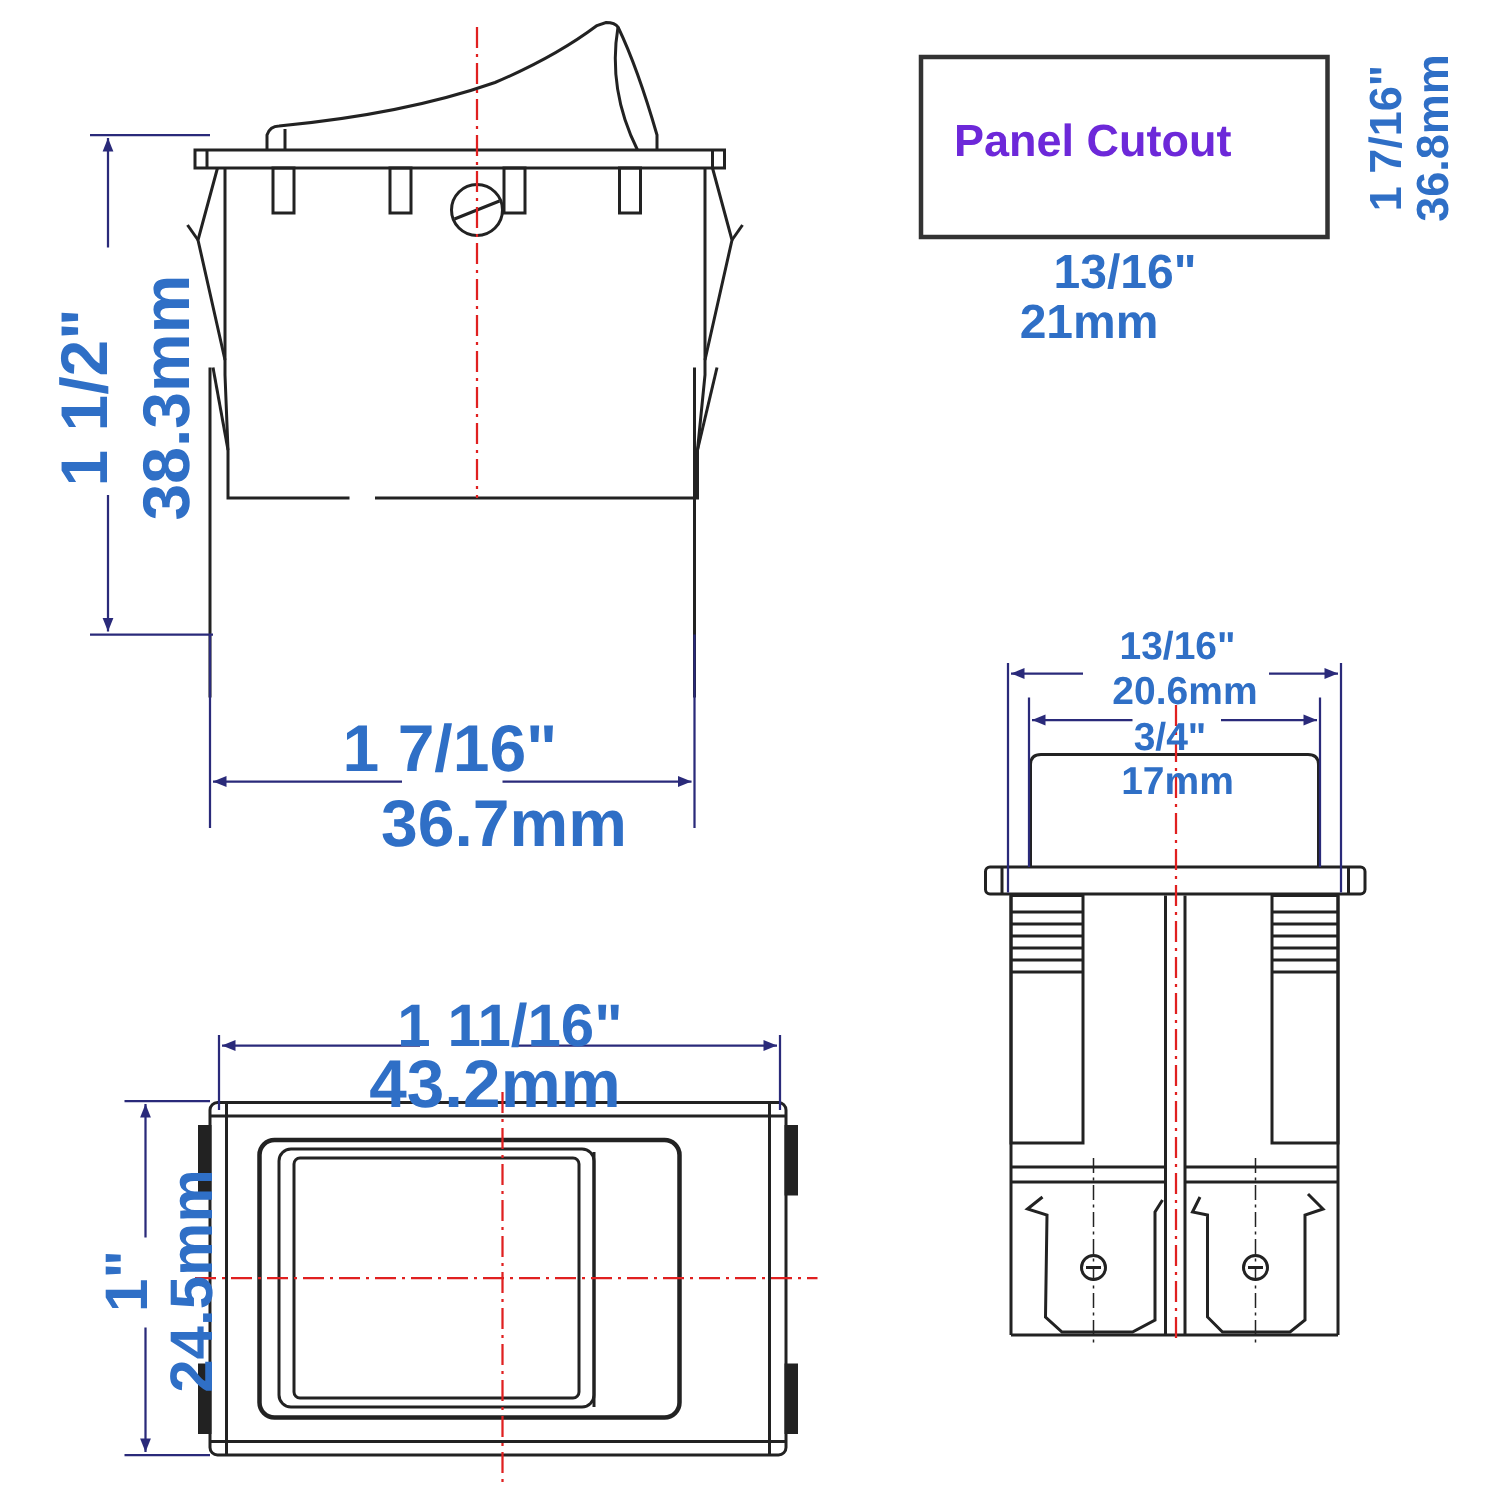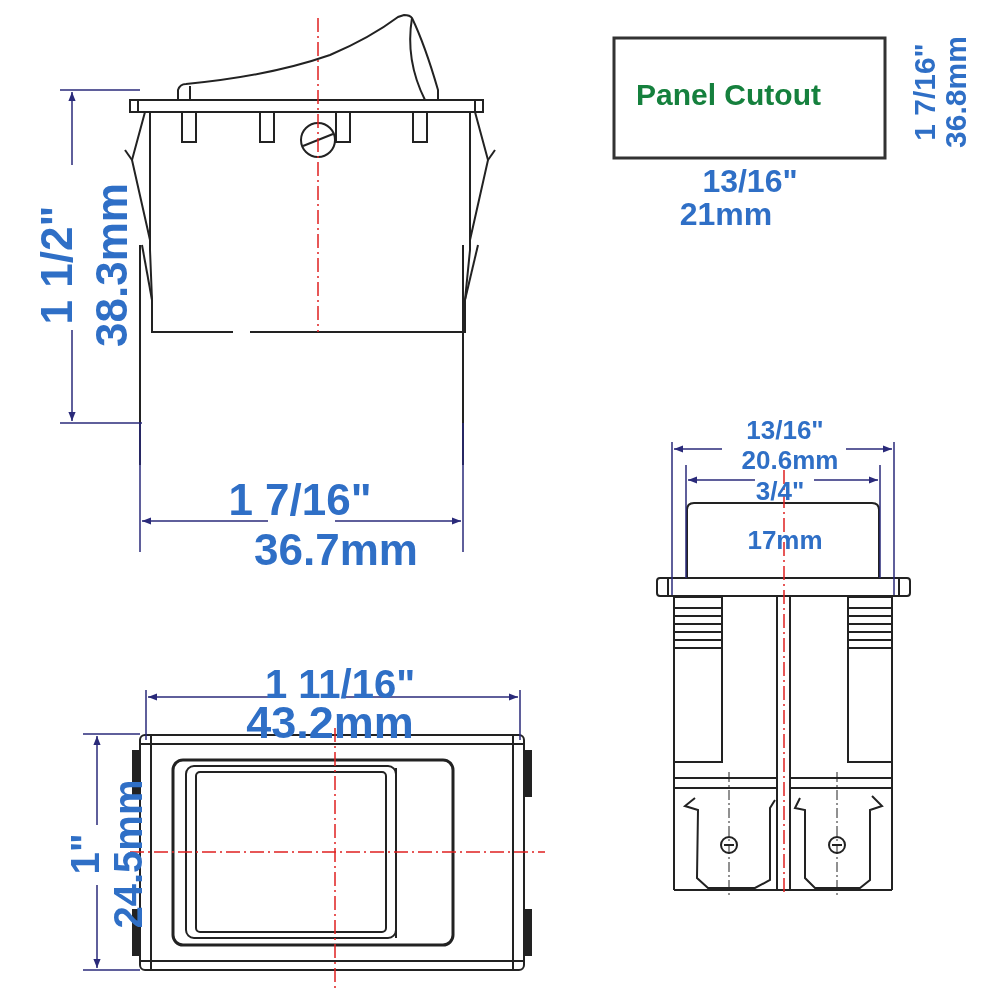--- a/index.html
+++ b/index.html
@@ -1,20 +1,20 @@
 <!DOCTYPE html>
 <html><head>
   <meta charset="utf-8">
   <style>
     html, body { margin:0; padding:0; background:#ffffff; }
     body { width:1000px; height:1000px; position:relative; overflow:hidden; font-family:"Liberation Sans", sans-serif; }
     svg.drawing { position:absolute; left:0; top:0; width:1000px; height:1000px; }
     .dim { position:absolute; color:#2f6fc6; font-weight:bold; font-family:"Liberation Sans", sans-serif; white-space:nowrap; line-height:1; text-align:center; }
     .rot { transform-origin:center center; transform:rotate(-90deg); }
-    .label-red { position:absolute; color:#15803d; font-weight:bold; font-family:"Liberation Sans", sans-serif; white-space:nowrap; }
+    .label-red { position:absolute; color:#6d28d9; font-weight:bold; font-family:"Liberation Sans", sans-serif; white-space:nowrap; }
   </style>
 </head>
 <body>
 
 <svg class="drawing" viewBox="0 0 1000 1000" xmlns="http://www.w3.org/2000/svg">
   <defs>
     <marker id="arr" viewBox="0 0 10 10" refX="10" refY="5" markerWidth="10" markerHeight="6" orient="auto-start-reverse">
       <path d="M0,1 L10,5 L0,9 z" fill="#2a2a7a"></path>
     </marker>
   </defs>
@@ -165,18 +165,18 @@
 
 <div class="label-red" style="font-size:30px; left:636px; top:78px;">Panel Cutout</div>
 <div class="dim" style="font-size:32px; left:680px; top:165px; width:140px;">13/16"</div>
 <div class="dim" style="font-size:32px; left:656px; top:198px; width:140px;">21mm</div>
 <div class="dim rot" style="font-size:30px; left:862px; top:75px; width:130px; height:34px;">1 7/16"</div>
 <div class="dim rot" style="font-size:30px; left:888px; top:75px; width:140px; height:34px;">36.8mm</div>
 
 <div class="dim" style="font-size:26px; left:720px; top:417px; width:130px;">13/16"</div>
 <div class="dim" style="font-size:26px; left:725px; top:447px; width:130px;text-align:center;">20.6mm</div>
 <div class="dim" style="font-size:26px; left:740px; top:478px; width:80px;">3/4"</div>
-<div class="dim" style="font-size:26px; left:735px; top:527px; width:100px;">17mm</div>
+<div class="dim" style="font-size:26px; left:735px; top:507px; width:100px;">17mm</div>
 
 <div class="dim" style="font-size:40px; left:240px; top:664px; width:200px;">1 11/16"</div>
 <div class="dim" style="font-size:45px; left:240px; top:700px; width:180px;">43.2mm</div>
 <div class="dim rot" style="font-size:40px; left:62px; top:832px; width:50px; height:44px;">1"</div>
 <div class="dim rot" style="font-size:40px; left:50px; top:832px; width:160px; height:44px;">24.5mm</div>
 
 </body></html>

